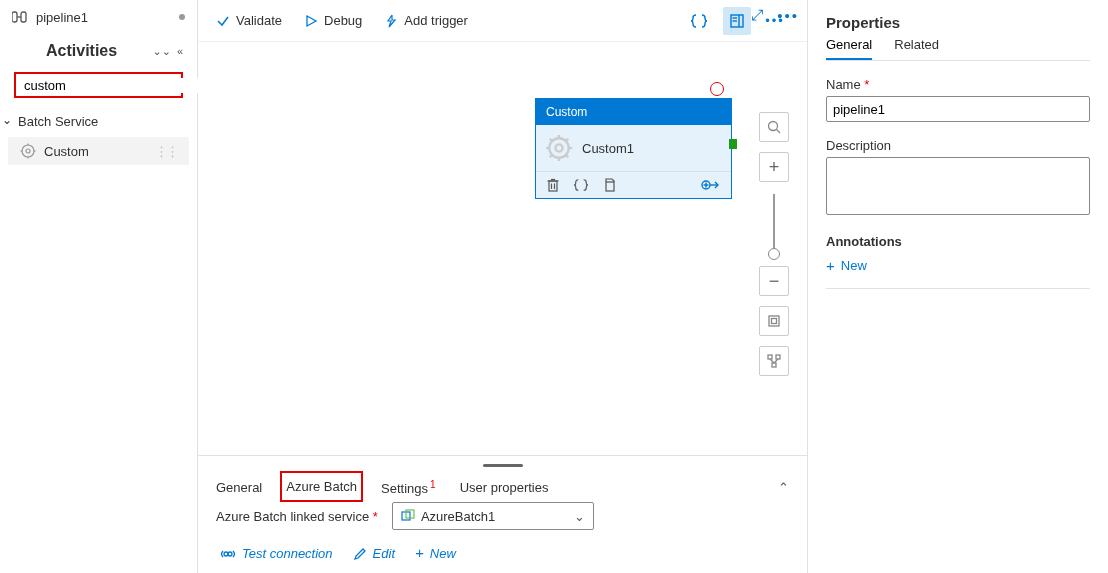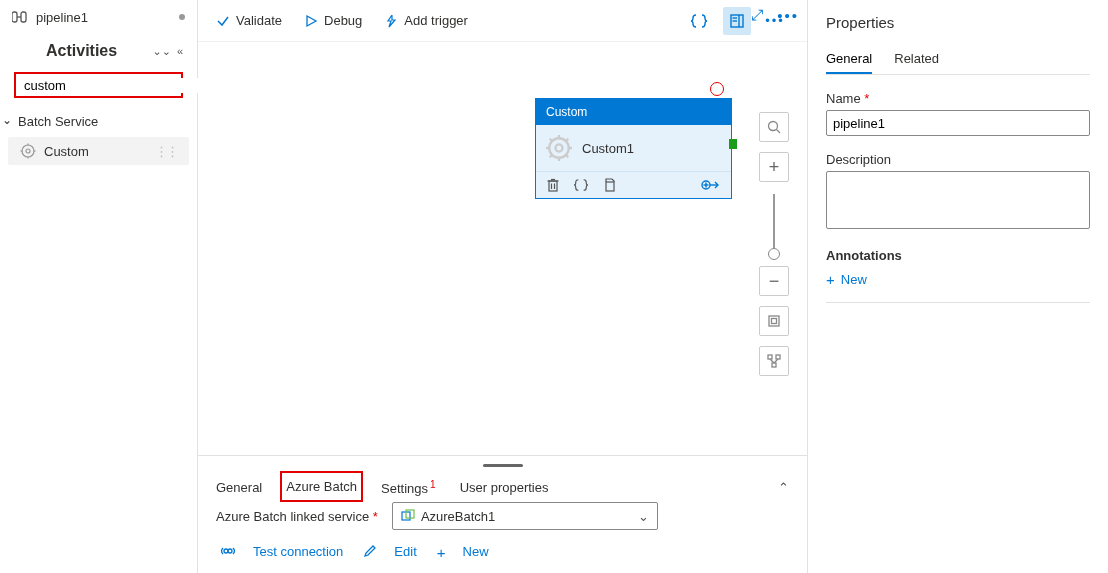--- a/index.html
+++ b/index.html
@@ -53,30 +53,30 @@
 .btm-tabs { display: flex; gap: 24px; align-items: center; }
 .btm-tab { padding: 6px 0; cursor: pointer; position: relative; }
 .btm-tab.active { border-bottom: 2px solid #0078d4; }
 .hl-red { position: absolute; left: -6px; top: -2px; right: -6px; bottom: -2px; border: 2px solid #e30000; }
 .sup-red { color: #e30000; font-size: 10px; vertical-align: super; margin-left: 2px; }
 .btm-collapse { margin-left: auto; cursor: pointer; color: #555; }
 
 .form-row { display: flex; align-items: center; gap: 14px; }
 .form-label { font-size: 13px; }
 .req { color: #e30000; }
-.select-box { width: 266px; height: 28px; border: 1px solid #8a8886; border-radius: 2px; display: flex; align-items: center; padding: 0 8px; background: #fff; cursor: pointer; }
+.select-box { width: 202px; height: 28px; border: 1px solid #8a8886; border-radius: 2px; display: flex; align-items: center; padding: 0 8px; background: #fff; cursor: pointer; }
 .select-box .sel-icon { margin-right: 6px; }
 .select-box .chev { margin-left: auto; color: #555; }
 
 .link-row { display: flex; gap: 20px; margin-top: 14px; margin-left: 4px; }
-.link-btn { display: flex; align-items: flex-start; gap: 17px; color: #0078d4; cursor: pointer; font-size: 13px; }
+.link-btn { display: flex; align-items: flex-end; gap: 6px; color: #0078d4; cursor: pointer; font-size: 13px; font-style: italic; }
 
 
 .right-panel { width: 300px; padding: 14px 18px; }
-.prop-title { font-size: 15px; font-weight: 400; margin-bottom: 14px; }
+.prop-title { font-size: 15px; font-weight: 700; }
 .prop-tabs { display: flex; gap: 22px; border-bottom: 1px solid #e1e1e1; margin-bottom: 16px; }
 .prop-tab { padding: 6px 0; cursor: pointer; }
 .prop-tab.active { border-bottom: 2px solid #0078d4; color: #000; }
 .field-label { font-size: 13px; margin-bottom: 4px; display: block; }
 .text-input { width: 100%; height: 26px; border: 1px solid #8a8886; border-radius: 2px; padding: 0 6px; font-size: 13px; }
 .textarea-input { width: 100%; height: 58px; border: 1px solid #8a8886; border-radius: 2px; padding: 4px 6px; font-size: 13px; resize: none; }
 .field-block { margin-bottom: 16px; }
 .new-btn { display: flex; align-items: center; gap: 6px; color: #0078d4; cursor: pointer; margin-top: 8px; }
 .sep { height: 1px; background: #e1e1e1; margin-top: 14px; }
 

